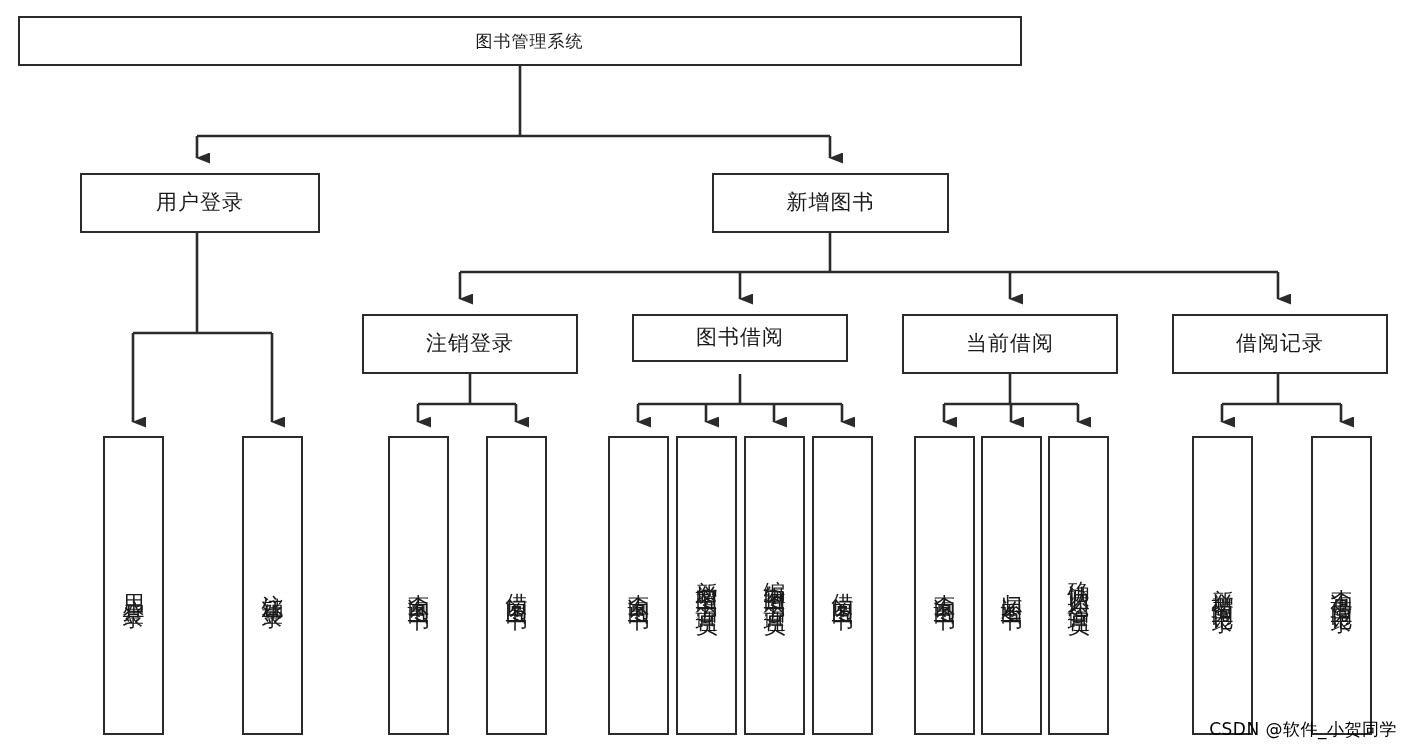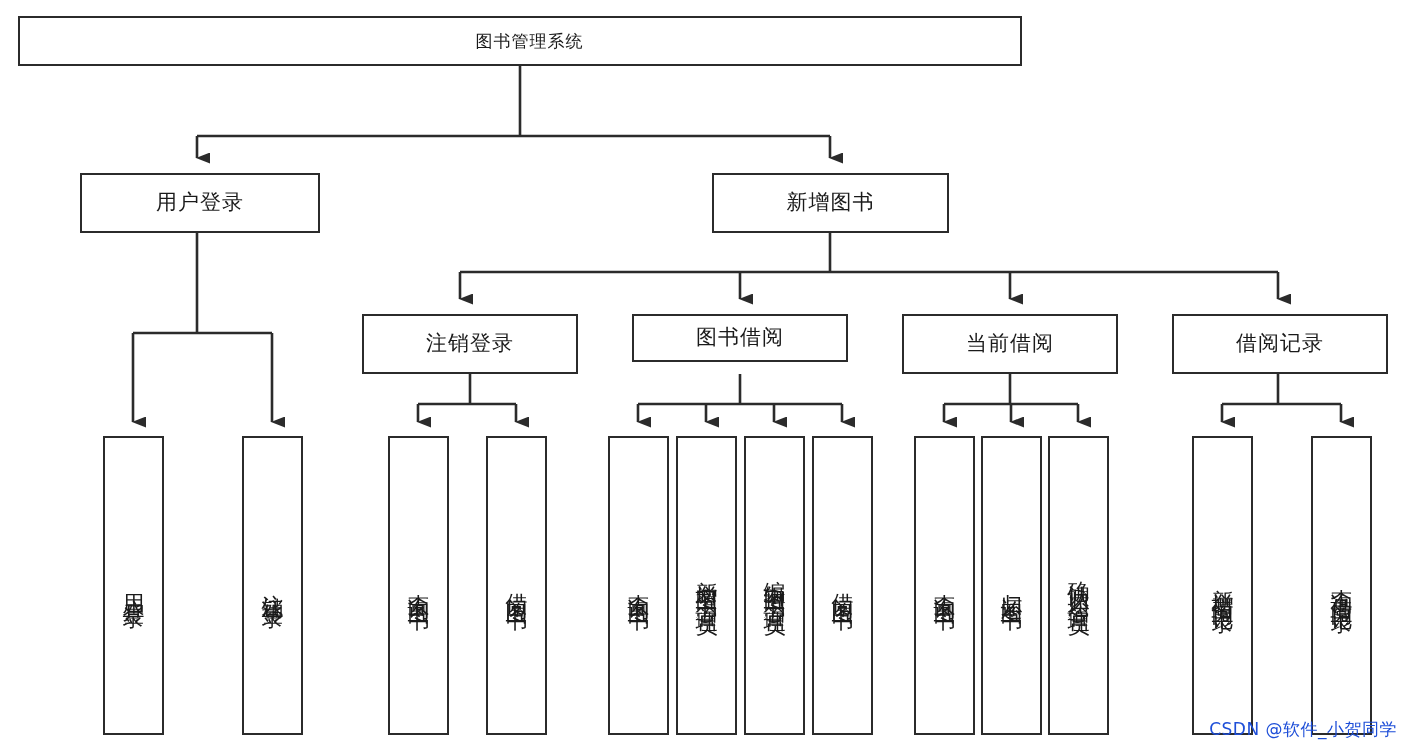--- a/index.html
+++ b/index.html
@@ -59,21 +59,21 @@
     writing-mode: vertical-rl;
     text-orientation: upright;
     letter-spacing: 5px;
     white-space: nowrap;
   }
   .watermark {
     position: absolute;
     right: 8px;
     bottom: 6px;
     font-size: 17px;
-    color: #1d4ed8;
+    color: #000000;
     white-space: nowrap;
     letter-spacing: 0.5px;
   }
 </style>
 </head>
 <body>
 
 <div id="canvas">
 
   <svg class="wires" viewBox="0 0 1405 747" xmlns="http://www.w3.org/2000/svg">

